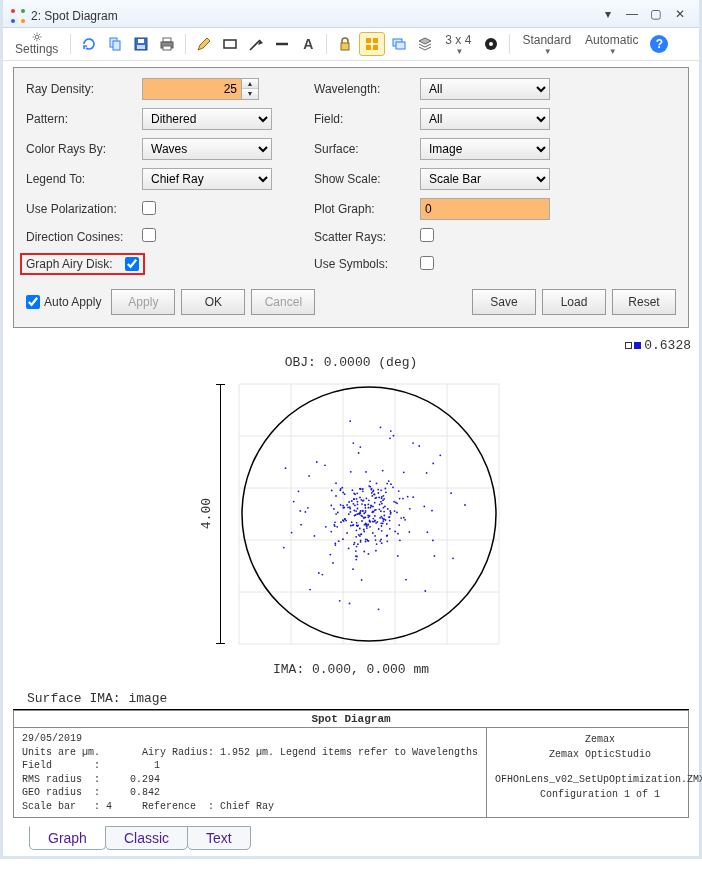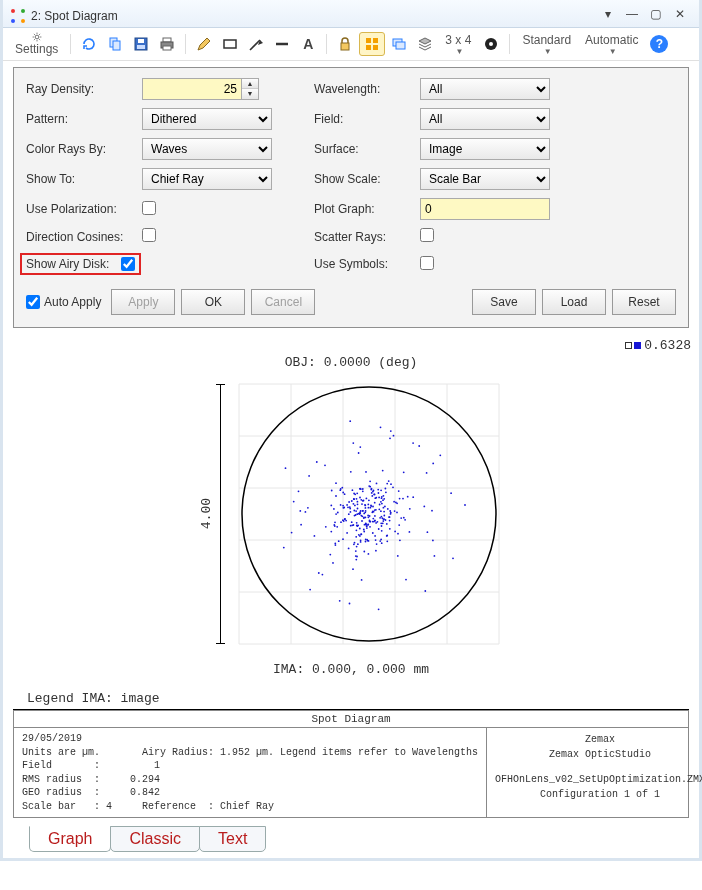--- a/index.html
+++ b/index.html
@@ -76,21 +76,21 @@
     display: grid;
     grid-template-columns: 110px 130px 30px 100px 130px;
     row-gap: 8px;
     column-gap: 6px;
     align-items: center;
   }
   .lbl { color:#333; white-space: nowrap; }
   input[type="text"], select {
     height: 22px; border:1px solid #aaa;
     padding: 1px 4px; font-family: inherit; font-size: 12px;
-    background:#fef9c3;
+    background:#fdba74;
   }
   select {
     background: linear-gradient(#fdfdfd,#e9e9e9);
   }
   .spinbox { display:flex; }
   .spinbox input { width:100px; text-align:right; }
   .spinbtns { display:flex; flex-direction:column; border:1px solid #aaa; border-left:none; }
   .spinbtns div {
     height:10px; width:16px; font-size:7px; line-height:9px;
     text-align:center; background:linear-gradient(#fdfdfd,#e6e6e6);
@@ -165,36 +165,37 @@
     border:1px solid #888;
     font-family: "Consolas","Courier New",monospace;
     font-size: 10px;
     color:#333;
   }
   .info-title {
     text-align:center;
     border-bottom:1px solid #888;
     padding:2px 0;
     font-size:11px;
+    font-weight:bold;
   }
   .info-cols { display:flex; }
   .info-left { flex:1.3; padding:4px 8px; border-right:1px solid #888; white-space:pre; line-height:1.35; }
   .info-right { flex:1; padding:4px 8px; text-align:center; line-height:1.5; }
 
   .tabbar {
     display:flex; padding: 8px 0 6px 26px;
     gap:0;
   }
   .tab {
     border:1px solid #9aa;
     border-top-left-radius:0; border-top-right-radius:0;
     border-bottom-left-radius:5px; border-bottom-right-radius:5px;
     padding: 3px 18px; background:#f5f7fa;
-    color:#b91c1c; cursor:pointer; margin-right:-1px;
-    font-size:16px;
+    color:#4c1d95; cursor:pointer; margin-right:-1px;
+    font-size:14px;
   }
   .tab.active { background:#fff; border-top-color:#fff; font-weight:500;}
 </style>
 </head>
 <body>
 
 <div class="window">
 
   <div class="titlebar">
     <div class="app-icon">
@@ -348,41 +349,41 @@
       <div></div>
       <div class="lbl">Field:</div>
       <select><option>All</option></select>
 
       <div class="lbl">Color Rays By:</div>
       <select><option>Waves</option></select>
       <div></div>
       <div class="lbl">Surface:</div>
       <select><option>Image</option></select>
 
-      <div class="lbl">Show To:</div>
+      <div class="lbl">Legend To:</div>
       <select><option>Chief Ray</option></select>
       <div></div>
       <div class="lbl">Show Scale:</div>
       <select><option>Scale Bar</option></select>
 
       <div class="lbl">Use Polarization:</div>
       <div><input type="checkbox" style=""></div>
       <div></div>
       <div class="lbl">Plot Graph:</div>
       <input type="text" value="0" style="">
 
       <div class="lbl">Direction Cosines:</div>
       <div><input type="checkbox" style=""></div>
       <div></div>
       <div class="lbl">Scatter Rays:</div>
       <div><input type="checkbox" style=""></div>
 
       <div>
         <span class="highlight-box">
-          <span class="lbl">Show Airy Disk:</span>
+          <span class="lbl">Graph Airy Disk:</span>
           <input type="checkbox" checked="" style="">
         </span>
       </div>
       <div></div>
         <div></div>
       <div class="lbl">Use Symbols:</div>
       <div><input type="checkbox" style=""></div>
     </div>
 
     <div class="button-row">
@@ -729,21 +730,21 @@
             <circle cx="203.9" cy="166.4" r="0.9"></circle>
             <circle cx="87.8" cy="88.0" r="0.9"></circle>
             <circle cx="131.3" cy="73.1" r="0.9"></circle>
             <circle cx="124.0" cy="195.2" r="0.9"></circle>
           </g>
       </svg>
     </div>
     <div class="xlabel">IMA: 0.000, 0.000 mm</div>
   </div>
 
-  <div class="surface-label">Legend IMA: image</div>
+  <div class="surface-label">Surface IMA: image</div>
 
   <div class="info-panel">
     <div class="info-title">Spot Diagram</div>
     <div class="info-cols">
       <div class="info-left">29/05/2019
 Units are µm.       Airy Radius: 1.952 µm. Legend items refer to Wavelengths
 Field       :         1
 RMS radius  :     0.294
 GEO radius  :     0.842
 Scale bar   : 4     Reference  : Chief Ray</div>

